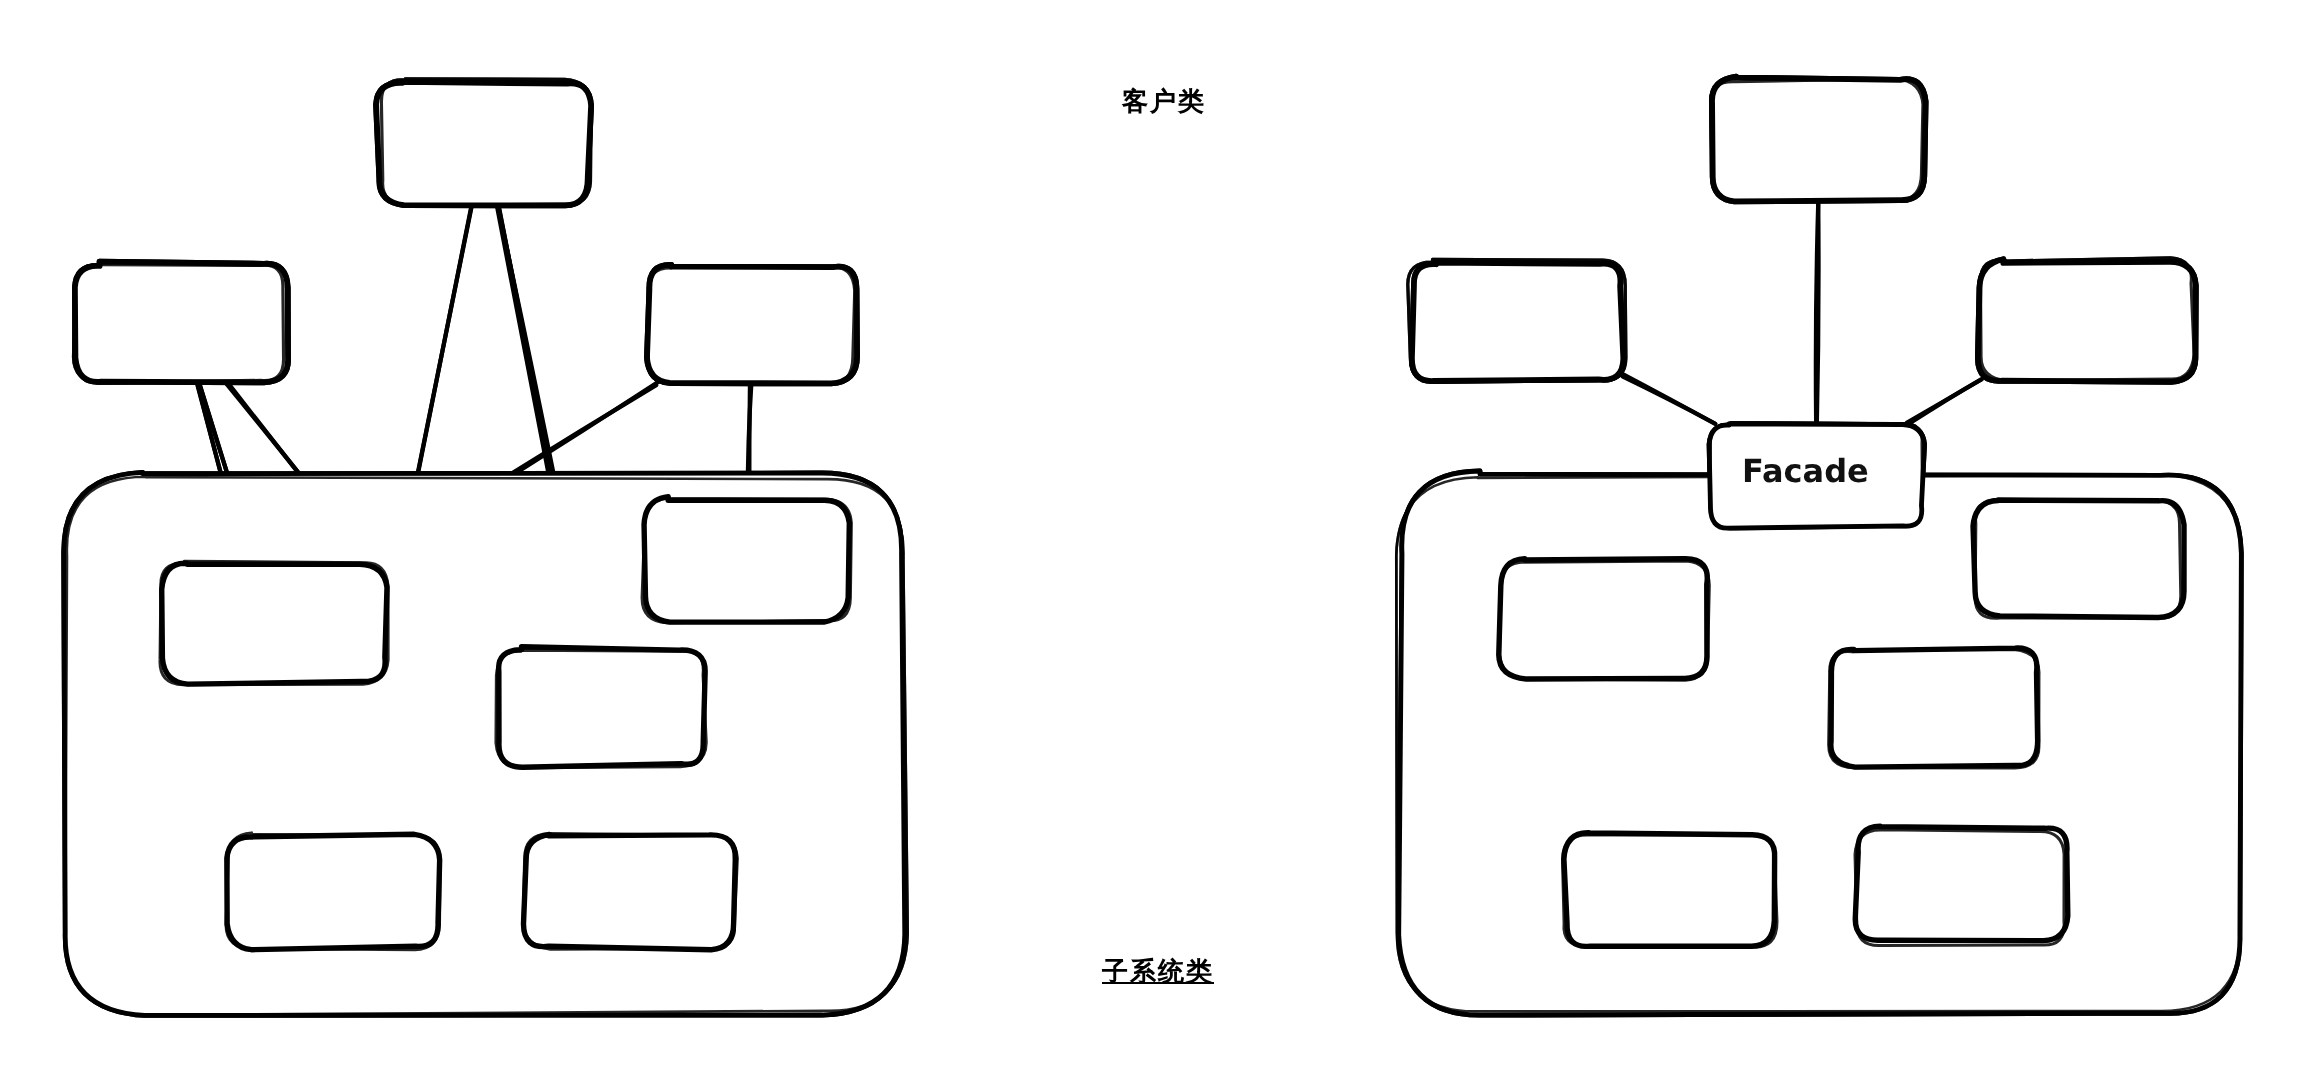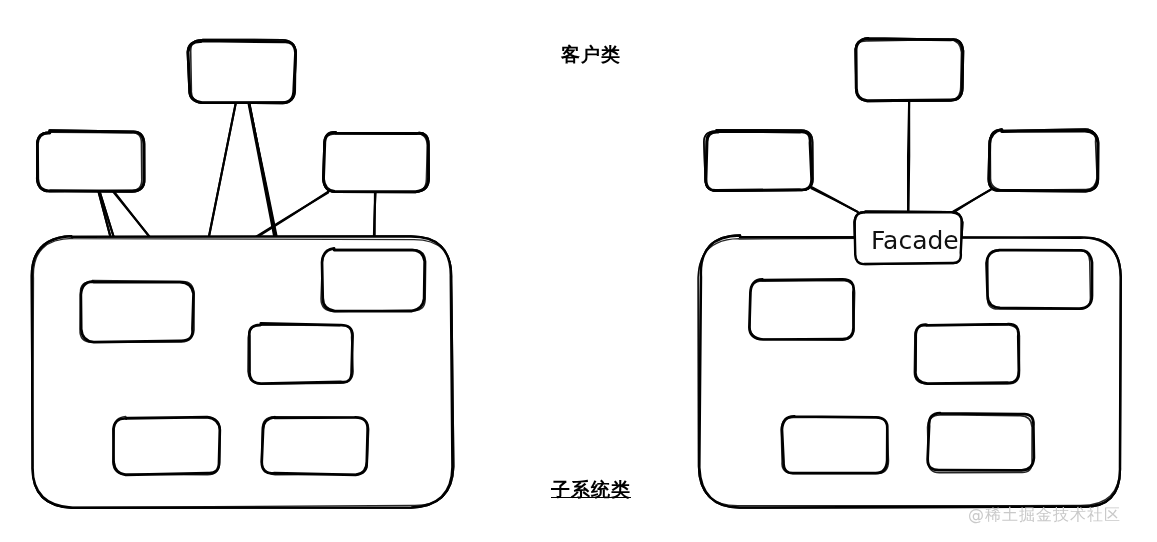--- a/index.html
+++ b/index.html
@@ -21,39 +21,39 @@
     position: absolute;
     left: 0;
     top: 0;
     width: 1157px;
     height: 542px;
   }
   .label {
     position: absolute;
     font-family: "DejaVu Sans", "Liberation Sans", sans-serif;
     font-weight: 700;
-    font-size: 19px;
+    font-size: 13px;
     color: #000000;
     letter-spacing: 1px;
     white-space: nowrap;
   }
   #label-client {
     left: 561px;
     top: 42px;
   }
   #label-subsystem {
     left: 551px;
     top: 477px;
     text-decoration: underline;
   }
   .box-text {
     position: absolute;
     font-family: "DejaVu Sans", "Liberation Sans", sans-serif;
-    font-weight: 400;
-    font-size: 25px;
+    font-weight: 700;
+    font-size: 16px;
     color: #111111;
     white-space: nowrap;
   }
   #facade-label {
     left: 871px;
     top: 226px;
   }
   #watermark {
     position: absolute;
     left: 968px;
@@ -355,15 +355,14 @@
         </g>
       </g>
     </svg>
 
   <div class="label" id="label-client">客户类</div>
 
   <div class="label" id="label-subsystem">子系统类</div>
 
   <div class="box-text" id="facade-label">Facade</div>
 
-  <div id="watermark">@稀土掘金技术社区</div>
 
 </div>
 
 </body></html>

